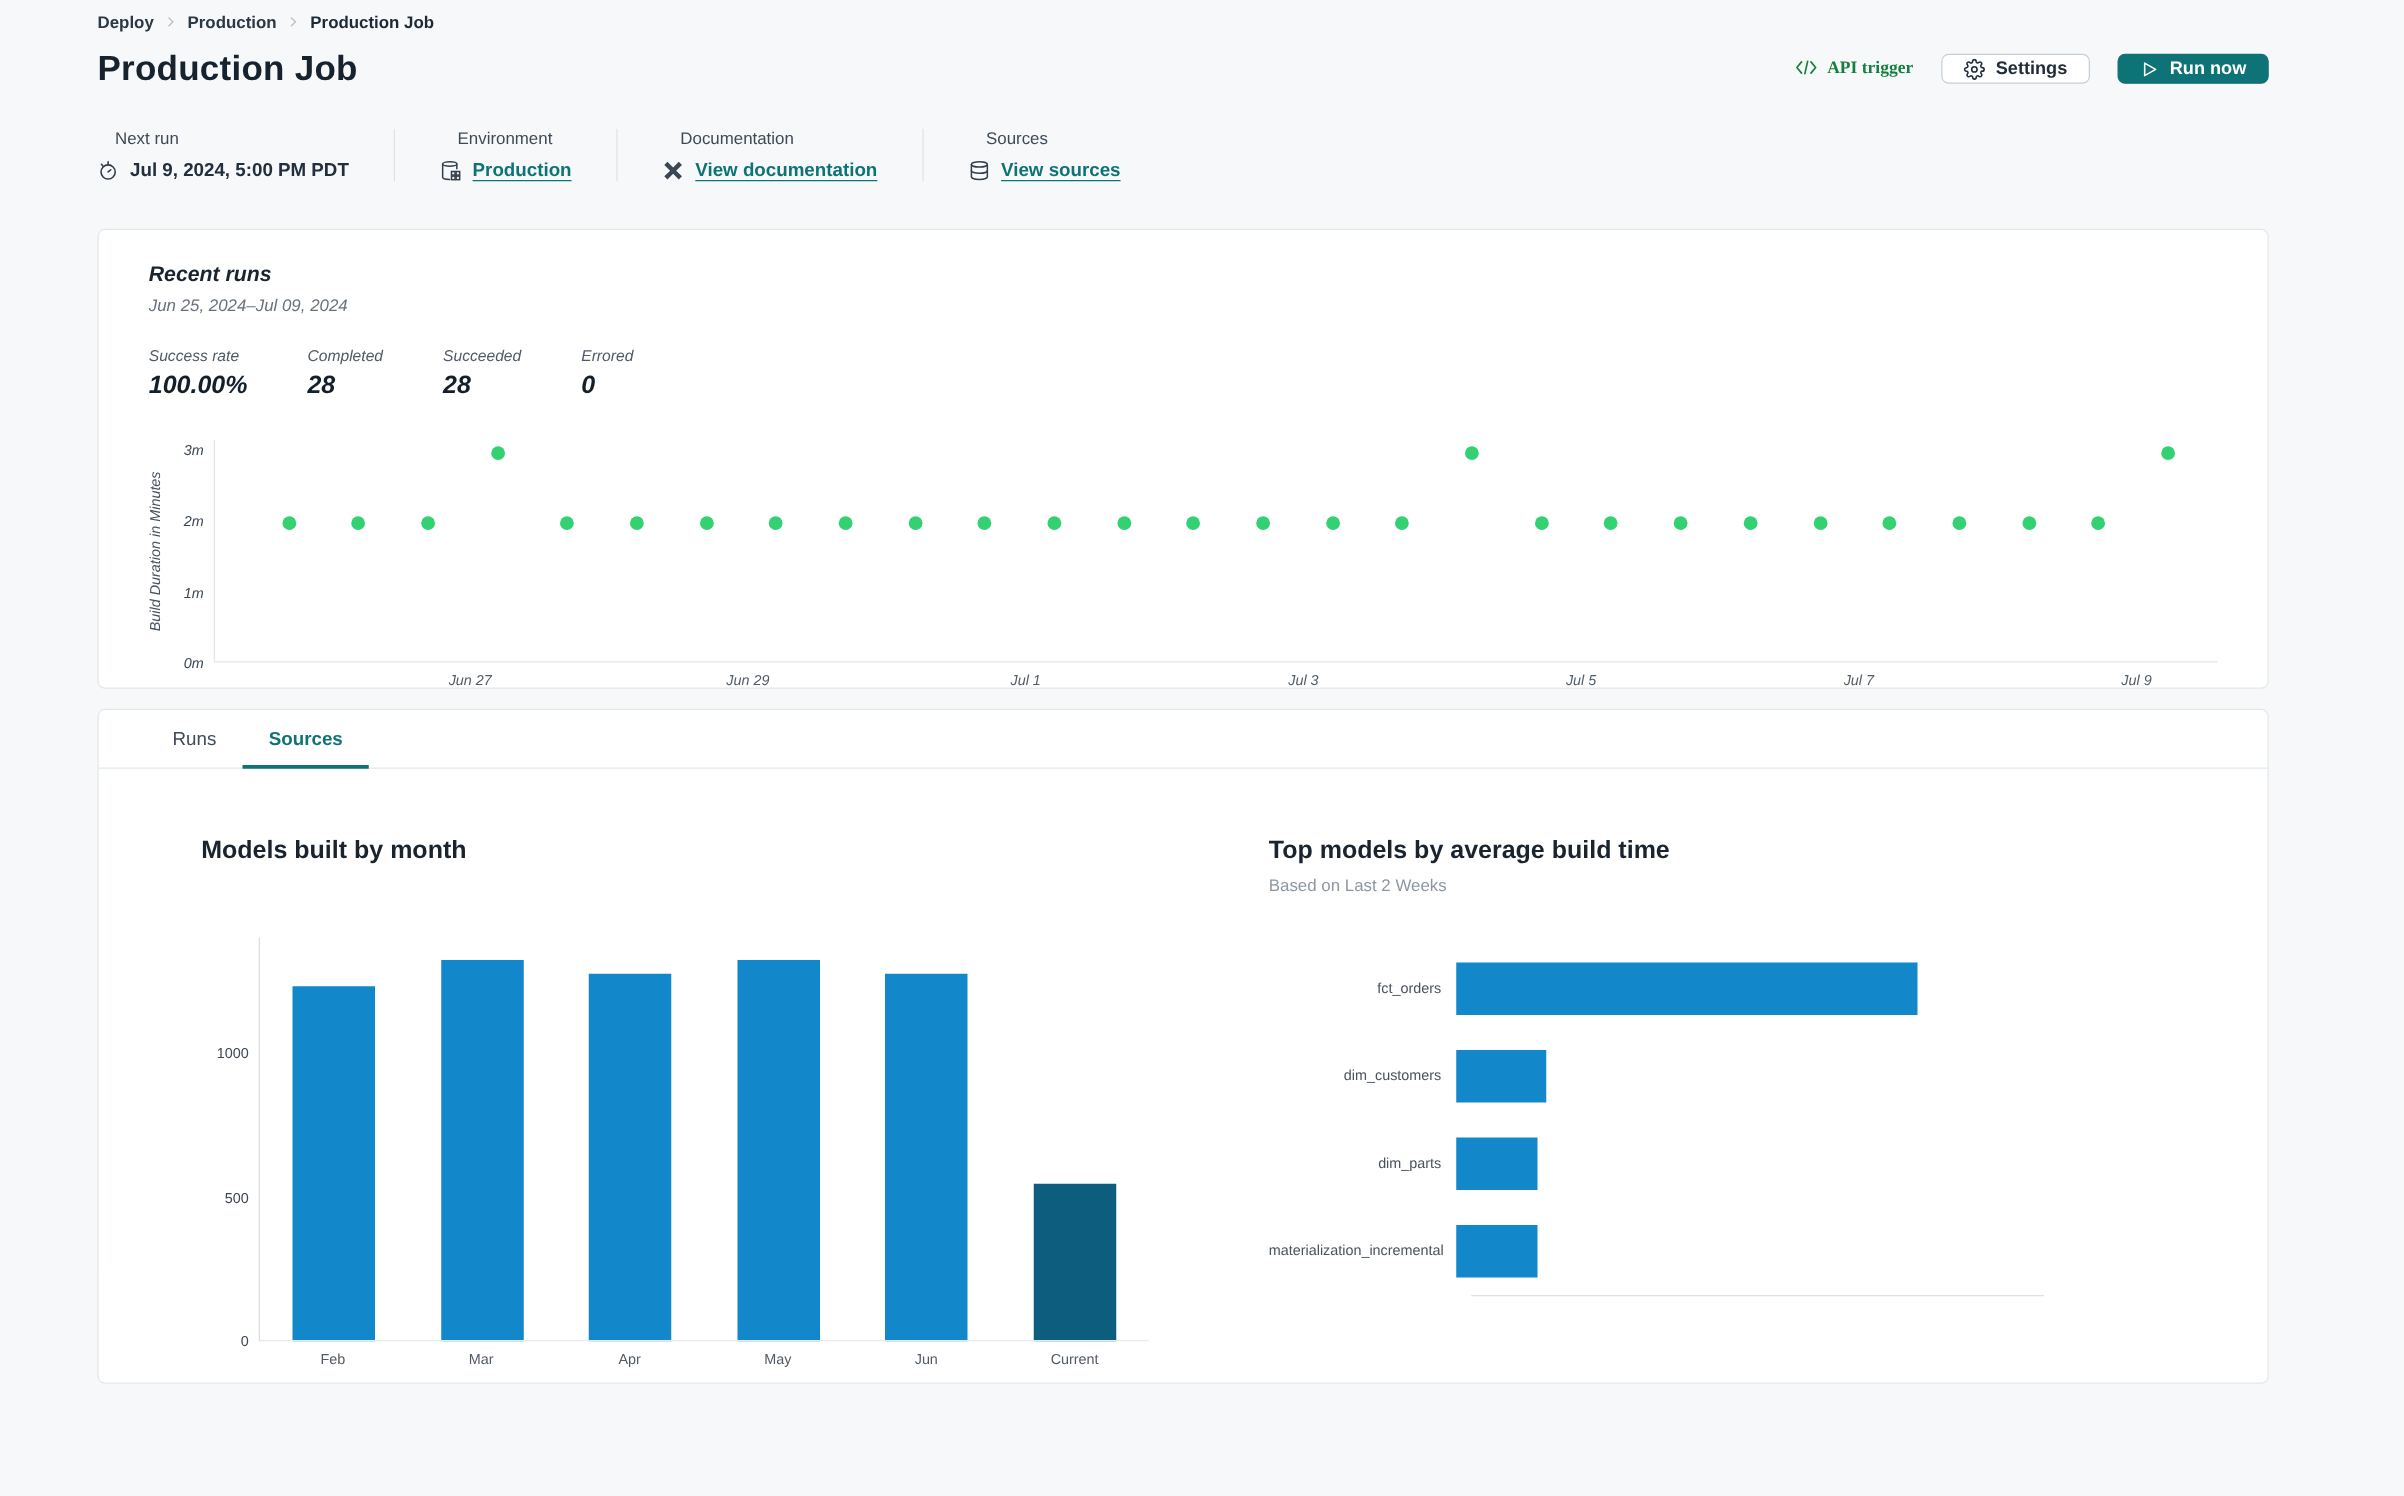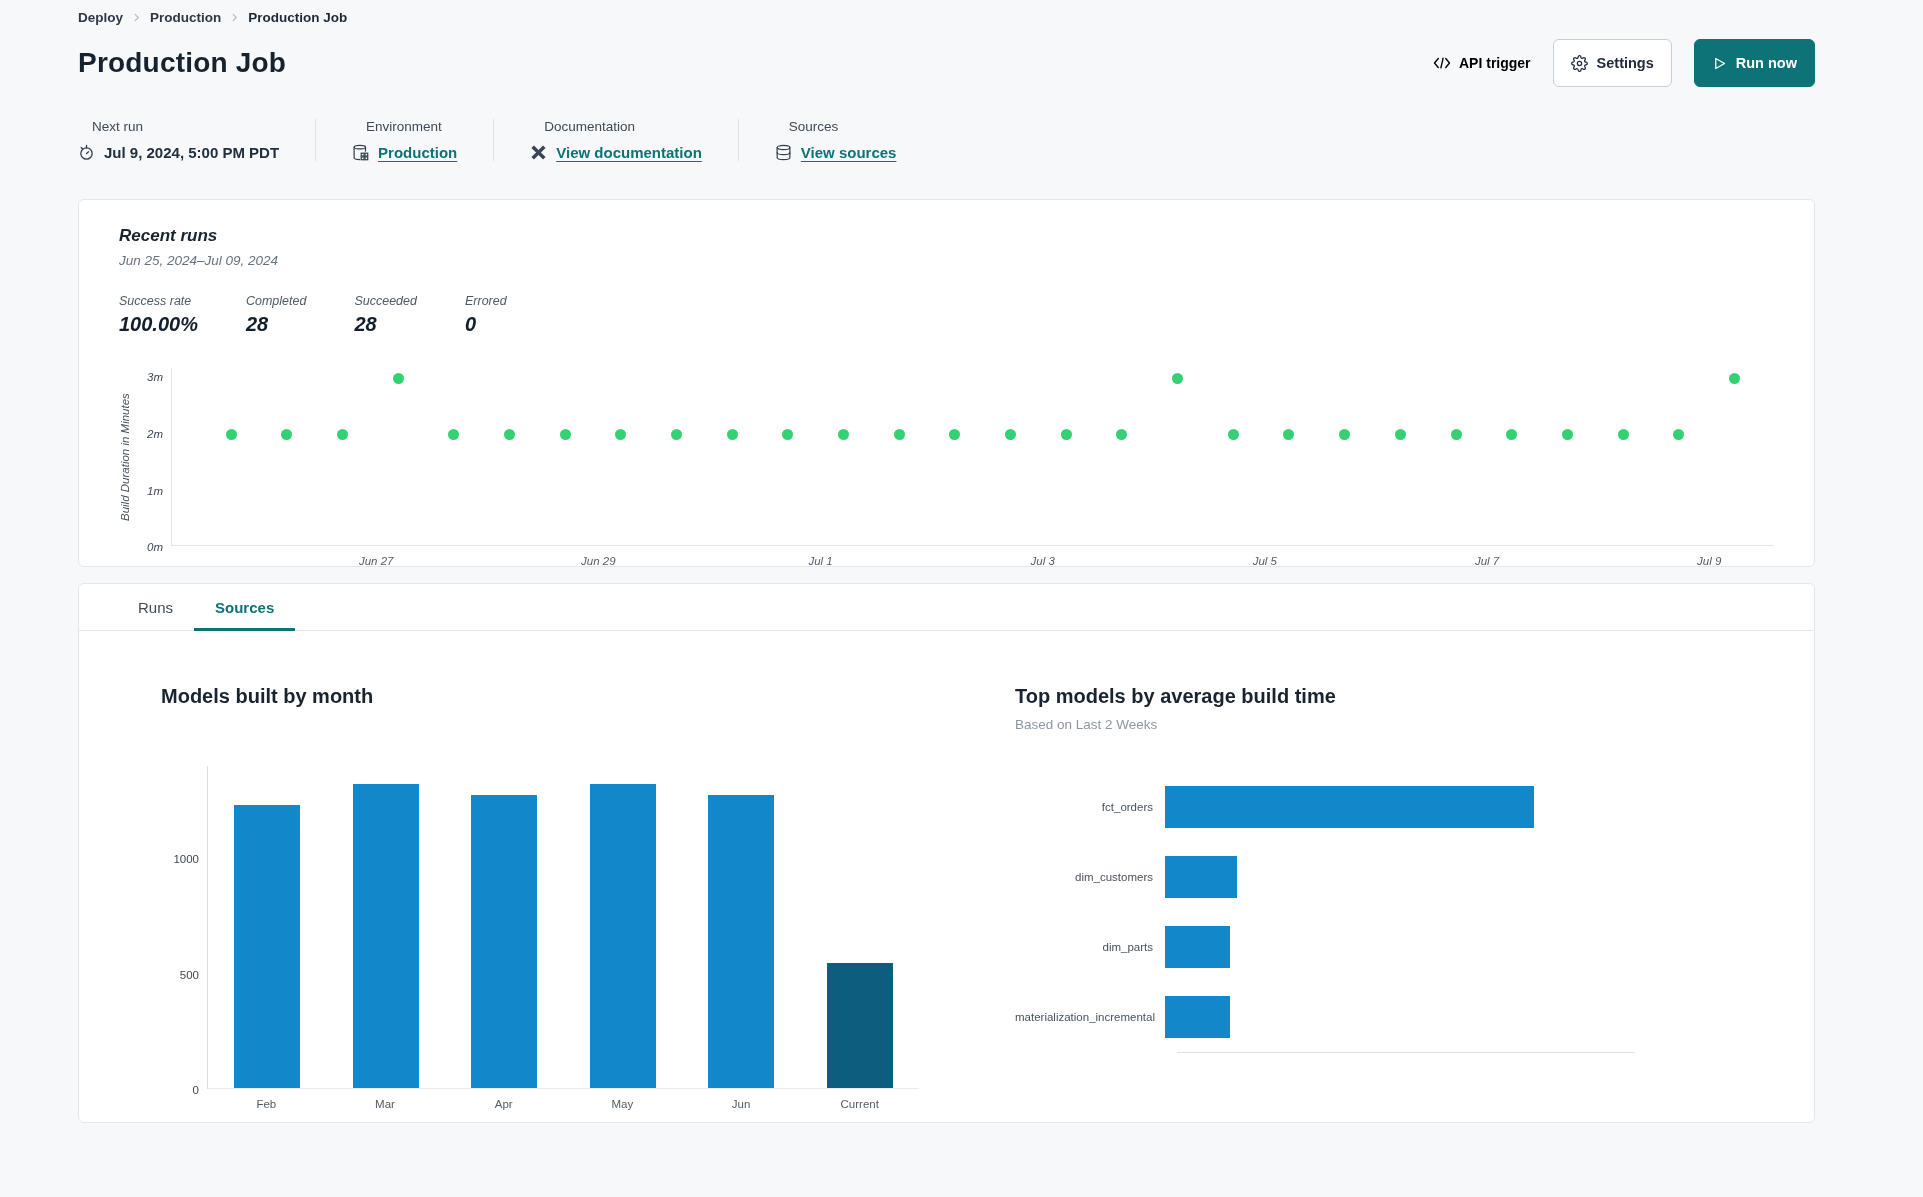--- a/index.html
+++ b/index.html
@@ -15,22 +15,22 @@
   
   .breadcrumb { display:flex; align-items:center; gap:8px; margin-top:4px; }
   .crumb { font-size:13.5px; font-weight:700; color:#2b3846; cursor:pointer; }
   .crumb.current { color:#1d2935; }
   .crumb-sep { display:flex; align-items:center; color:#b2bac3; }
 
   
   .header-row { display:flex; align-items:center; justify-content:space-between; margin-top:14px; }
   .page-title { font-size:28px; font-weight:700; color:#16222e; letter-spacing:.2px; }
   .header-actions { display:flex; align-items:center; gap:22px; }
-  .api-trigger { display:flex; align-items:center; gap:8px; color:#000000; font-size:14px; font-weight:600; cursor:pointer; }
-  .btn { display:flex; align-items:center; gap:9px; height:48px; border-radius:6px; font-size:14.5px; font-weight:600; cursor:pointer; }
+  .api-trigger { display:flex; gap:8px; color:#15803d; font-size:14px; font-weight:600; cursor:pointer;font-family:Liberation Serif, serif; }
+  .btn { display:flex; align-items:center; gap:9px; height:24px; border-radius:6px; font-size:14.5px; font-weight:600; cursor:pointer; }
   .btn.secondary { background:#ffffff; border:1px solid #c8ced5; color:#212d3a; padding:0 17px; }
   .btn.primary { background:#0d7377; border:1px solid #0d7377; color:#ffffff; padding:0 17px; }
 
   
   .meta-row { display:flex; margin-top:32px; }
   .meta-group { padding-right:36px; margin-right:36px; border-right:1px solid #dfe3e8; }
   .meta-group:last-child { border-right:none; }
   .meta-label { font-size:13.5px; color:#3e4a57;margin-left:14px; }
   .meta-value { display:flex; align-items:center; gap:9px; margin-top:10px; font-size:15px; color:#232f3d; font-weight:600; }
   .meta-link { color:#0d7377; text-decoration:underline; text-underline-offset:3px; cursor:pointer; font-weight:600; }

